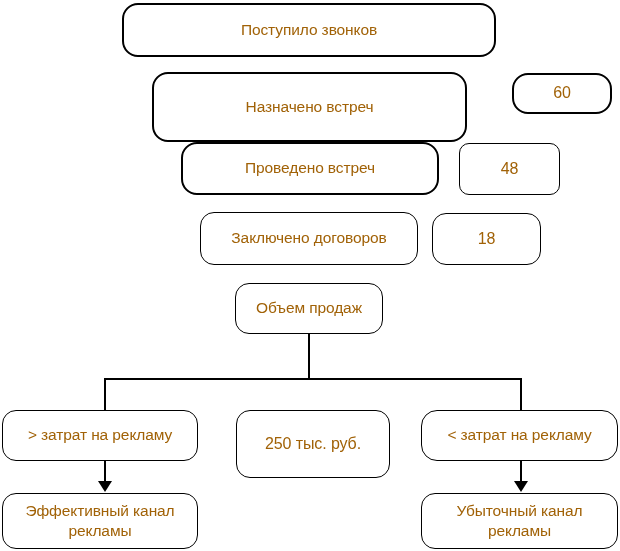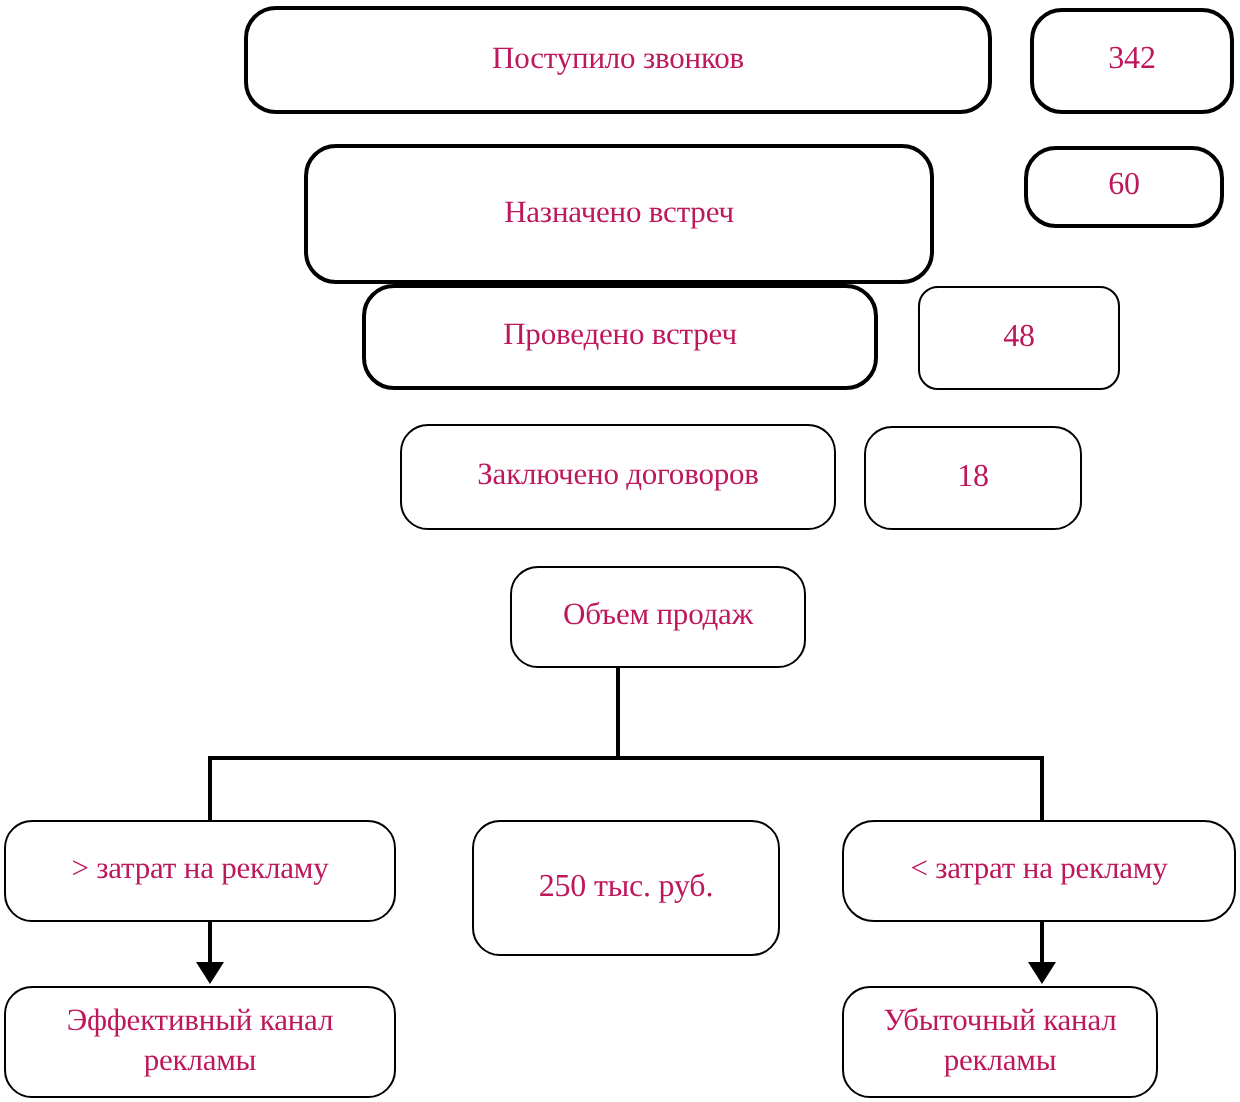--- a/index.html
+++ b/index.html
@@ -20,28 +20,27 @@
     overflow: hidden;
   }
   .node {
     position: absolute;
     box-sizing: border-box;
     display: flex;
     align-items: center;
     justify-content: center;
     text-align: center;
     background: #ffffff;
-    color: #be185d;
+    color: #a16207;
     border: 1.6px solid #000000;
     border-radius: 14px;
     font-size: 15.5px;
     line-height: 1.18;
     letter-spacing: -0.1px;
     padding: 0 6px;
-    font-family: Liberation Serif, serif;
   }
   .node.thick {
     border-width: 2.6px;
     border-radius: 16px;
   }
   .node.value {
     font-size: 16px;
   }
   .node.two-line {
     line-height: 1.28;
@@ -61,32 +60,31 @@
     border-right: 7px solid transparent;
     border-top: 11px solid #000000;
   }
 </style>
 </head>
 <body>
 
 <div id="diagram">
 
   <div class="node thick" style="left:122px; top:3px; width:374px; height:54px;">Поступило звонков</div>
-  <div class="node thick value" style="left:515px; top:4px; width:102px; height:53px;">342</div>
 
   <div class="node thick" style="left:152px; top:72px; width:315px; height:70px;">Назначено встреч</div>
   <div class="node thick value" style="left:488px; top:73px; width:100px; height:41px;margin-left:24px;">60</div>
 
   <div class="node thick" style="left:181px; top:142px; width:258px; height:53px;">Проведено встреч</div>
   <div class="node value" style="left:459px; top:143px; width:101px; height:52px;border-radius:10px;">48</div>
 
   <div class="node" style="left:200px; top:212px; width:218px; height:53px;">Заключено договоров</div>
   <div class="node value" style="left:432px; top:213px; width:109px; height:52px;">18</div>
 
-  <div class="node" style="left:235px; top:283px; width:148px; height:51px;margin-left:20px;">Объем продаж</div>
+  <div class="node" style="left:235px; top:283px; width:148px; height:51px;">Объем продаж</div>
 
   <div class="vline" style="left:308px; top:334px; height:45px;"></div>
   <div class="hline" style="left:104px; top:378px; width:418px;"></div>
   <div class="vline" style="left:104px; top:378px; height:33px;"></div>
   <div class="vline" style="left:520px; top:378px; height:33px;"></div>
 
   <div class="node" style="left:2px; top:410px; width:196px; height:51px;">&gt; затрат на рекламу</div>
   <div class="node value" style="left:236px; top:410px; width:154px; height:68px;">250 тыс. руб.</div>
   <div class="node" style="left:421px; top:410px; width:197px; height:51px;border-radius:16px;">&lt; затрат на рекламу</div>
 
@@ -96,20 +94,20 @@
   <div class="vline" style="left:520px; top:461px; height:22px;"></div>
   <div class="arrowhead" style="left:514px; top:481px;"></div>
 
   <div class="node two-line" style="left:2px; top:493px; width:196px; height:56px;">
     <span>
       <span>Эффективный канал</span><br>
       <span>рекламы</span>
     </span>
   </div>
 
-  <div class="node two-line" style="left:421px; top:493px; width:158px; height:56px;">
+  <div class="node two-line" style="left:421px; top:493px; width:197px; height:56px;">
     <span>
       <span>Убыточный канал</span><br>
       <span>рекламы</span>
     </span>
   </div>
 
 </div>
 
 </body></html>

